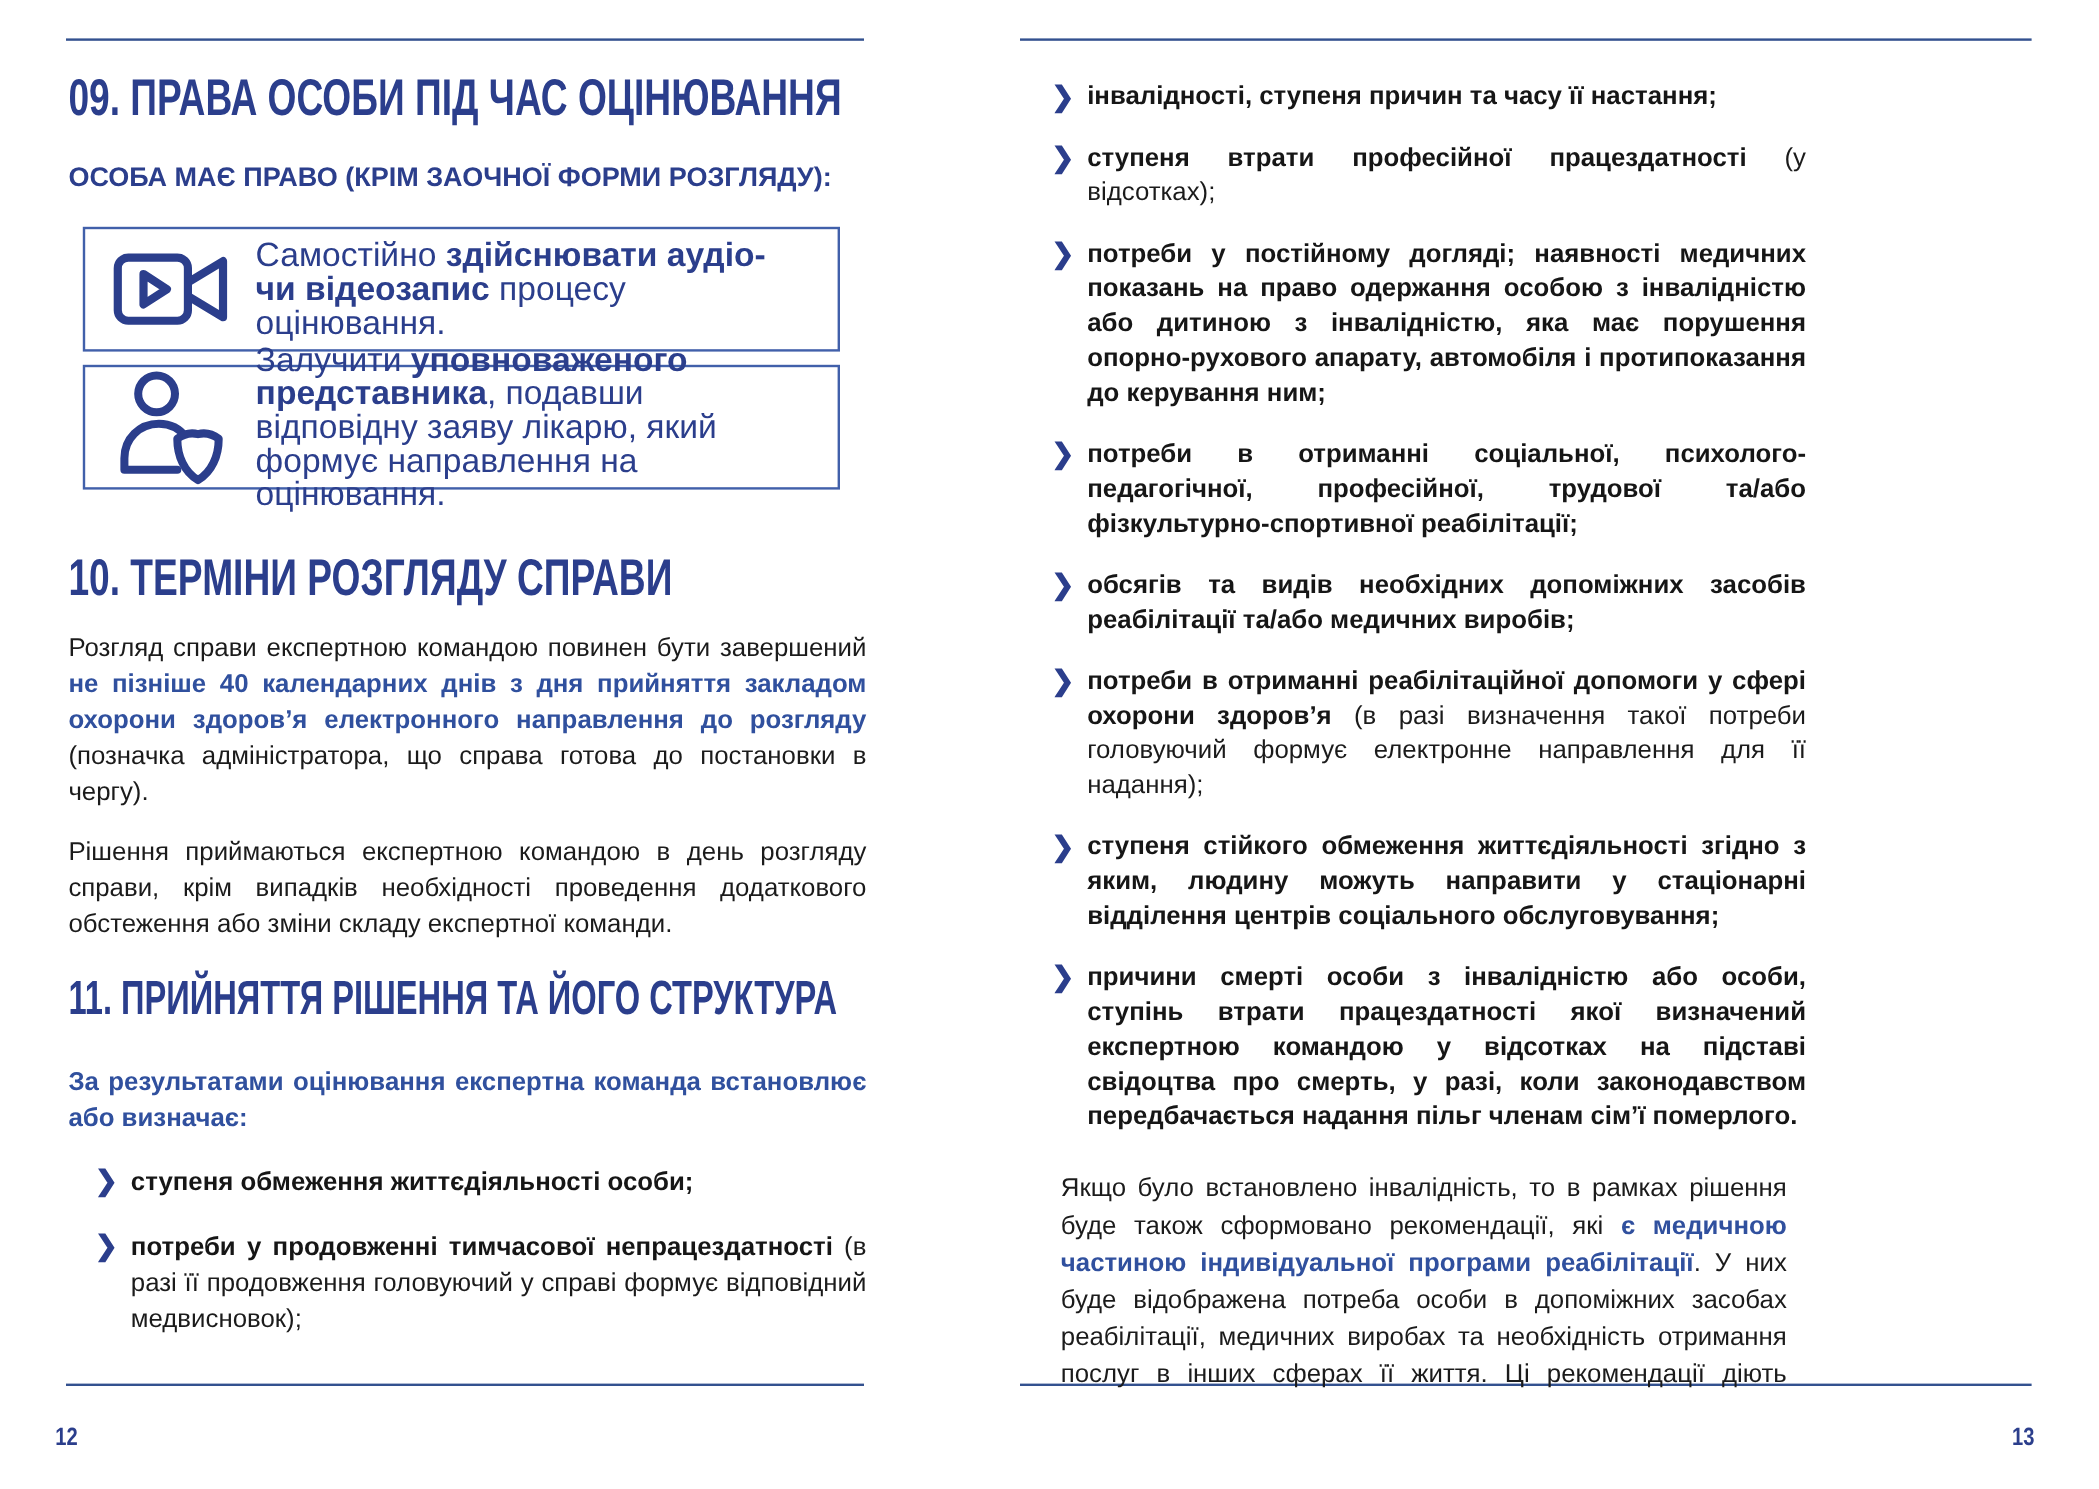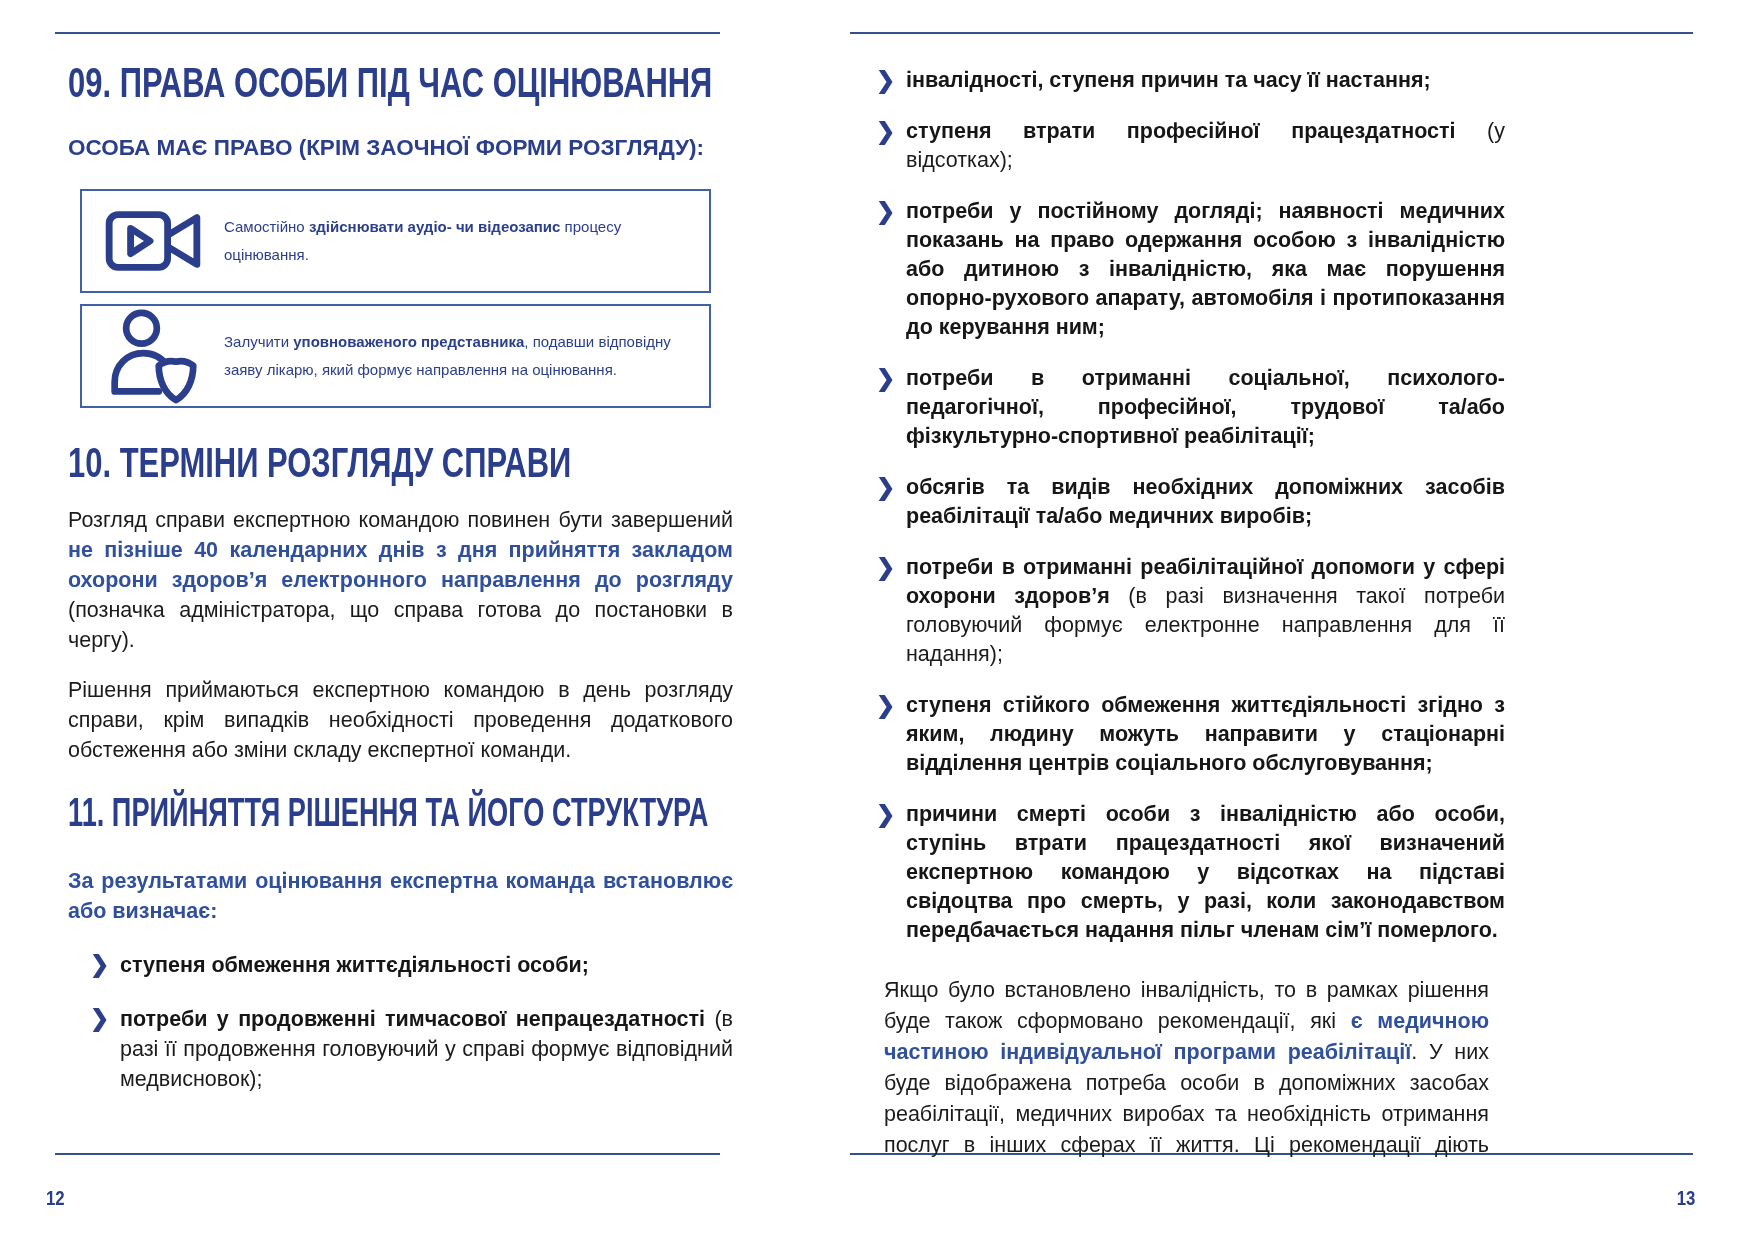--- a/index.html
+++ b/index.html
@@ -22,41 +22,41 @@
   #rule-bottom-right{left:850px;top:1153px;width:843px;}
 
   .pagenum{
     position:absolute;top:1186px;font-weight:700;color:var(--navy);
     font-size:21px;
   }
   #pagenum-left{left:46px;transform:scaleX(.8);transform-origin:0 0;}
   #pagenum-right{right:54px;transform:scaleX(.8);transform-origin:100% 0;}
 
   .page{position:absolute;top:0;}
-  #page-left{left:68px;width:665px;}
+  #page-left{left:57px;width:665px;}
   #page-right{left:868px;width:637px;}
 
   h1.display{margin:0;color:var(--navy);font-weight:700;line-height:1.05;}
   h1.display>span{display:inline-block;white-space:nowrap;transform-origin:0 50%;letter-spacing:0;}
   #h09{margin-top:60px;font-size:43px;}
   #h09>span{transform:scaleX(.72);}
-  #h10{margin-top:32px;font-size:43px;}
+  #h10{margin-top:52px;font-size:43px;}
   #h10>span{transform:scaleX(.72);}
   #h11{margin-top:26px;font-size:40px;}
   #h11>span{transform:scaleX(.68);}
 
   .subtitle{margin:30px 0 0;font-size:22.5px;font-weight:700;color:var(--navy);}
 
   .infobox{
     margin:11px 22px 0 12px;border:2px solid var(--box-border);
     height:100px;display:flex;align-items:center;
   }
   .infobox.first{margin-top:28px;}
   .iconwrap{flex:0 0 142px;display:flex;justify-content:center;align-items:center;}
-  .boxtext{width:460px;color:var(--navy);font-size:15px;line-height:28px;}
+  .boxtext{width:460px;color:var(--navy);font-size:28px;line-height:28px;}
   .boxtext .b{font-weight:700;}
 
   p.body{margin:20px 0 0;font-size:21.5px;line-height:30px;text-align:justify;}
   .b-blue{font-weight:700;color:var(--blue);}
   p.intro{margin:33px 0 0;font-size:21.5px;line-height:30px;text-align:justify;
           font-weight:700;color:var(--blue);}
 
   .bullet{display:flex;margin-top:24px;}
   #page-left .bullet{padding-left:22px;}
   #page-right .bullet{padding-left:8px;}

